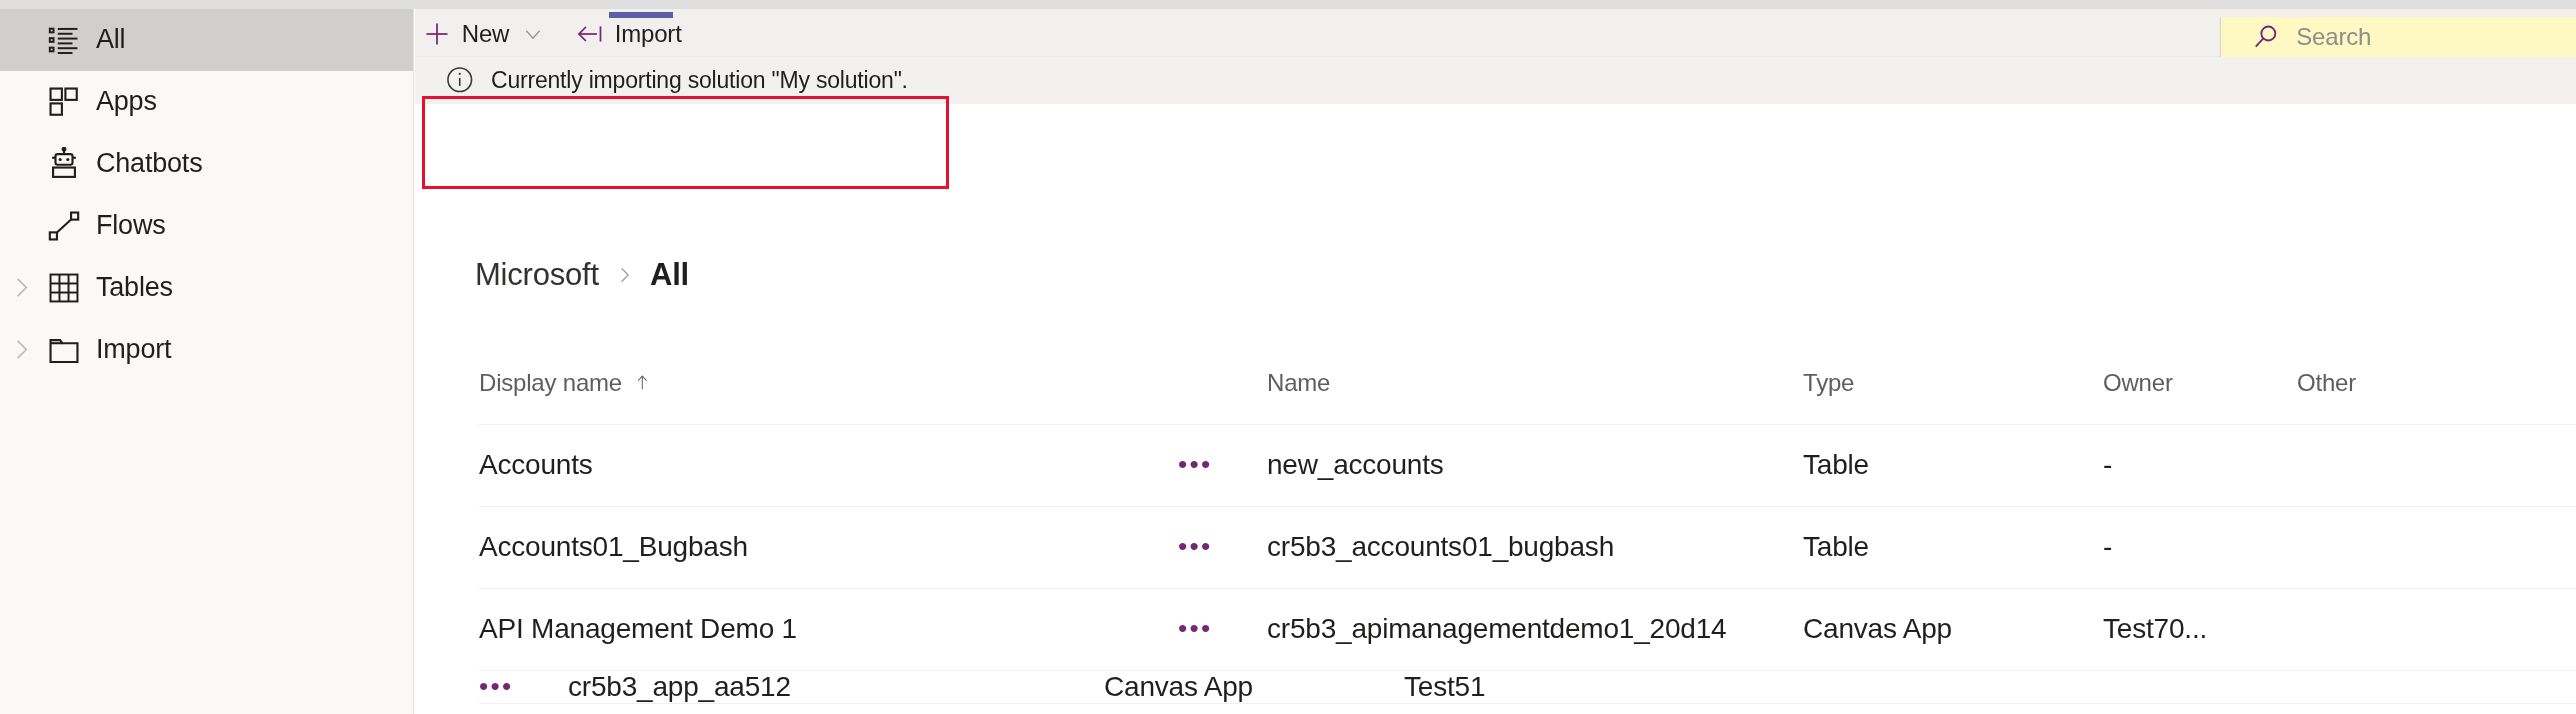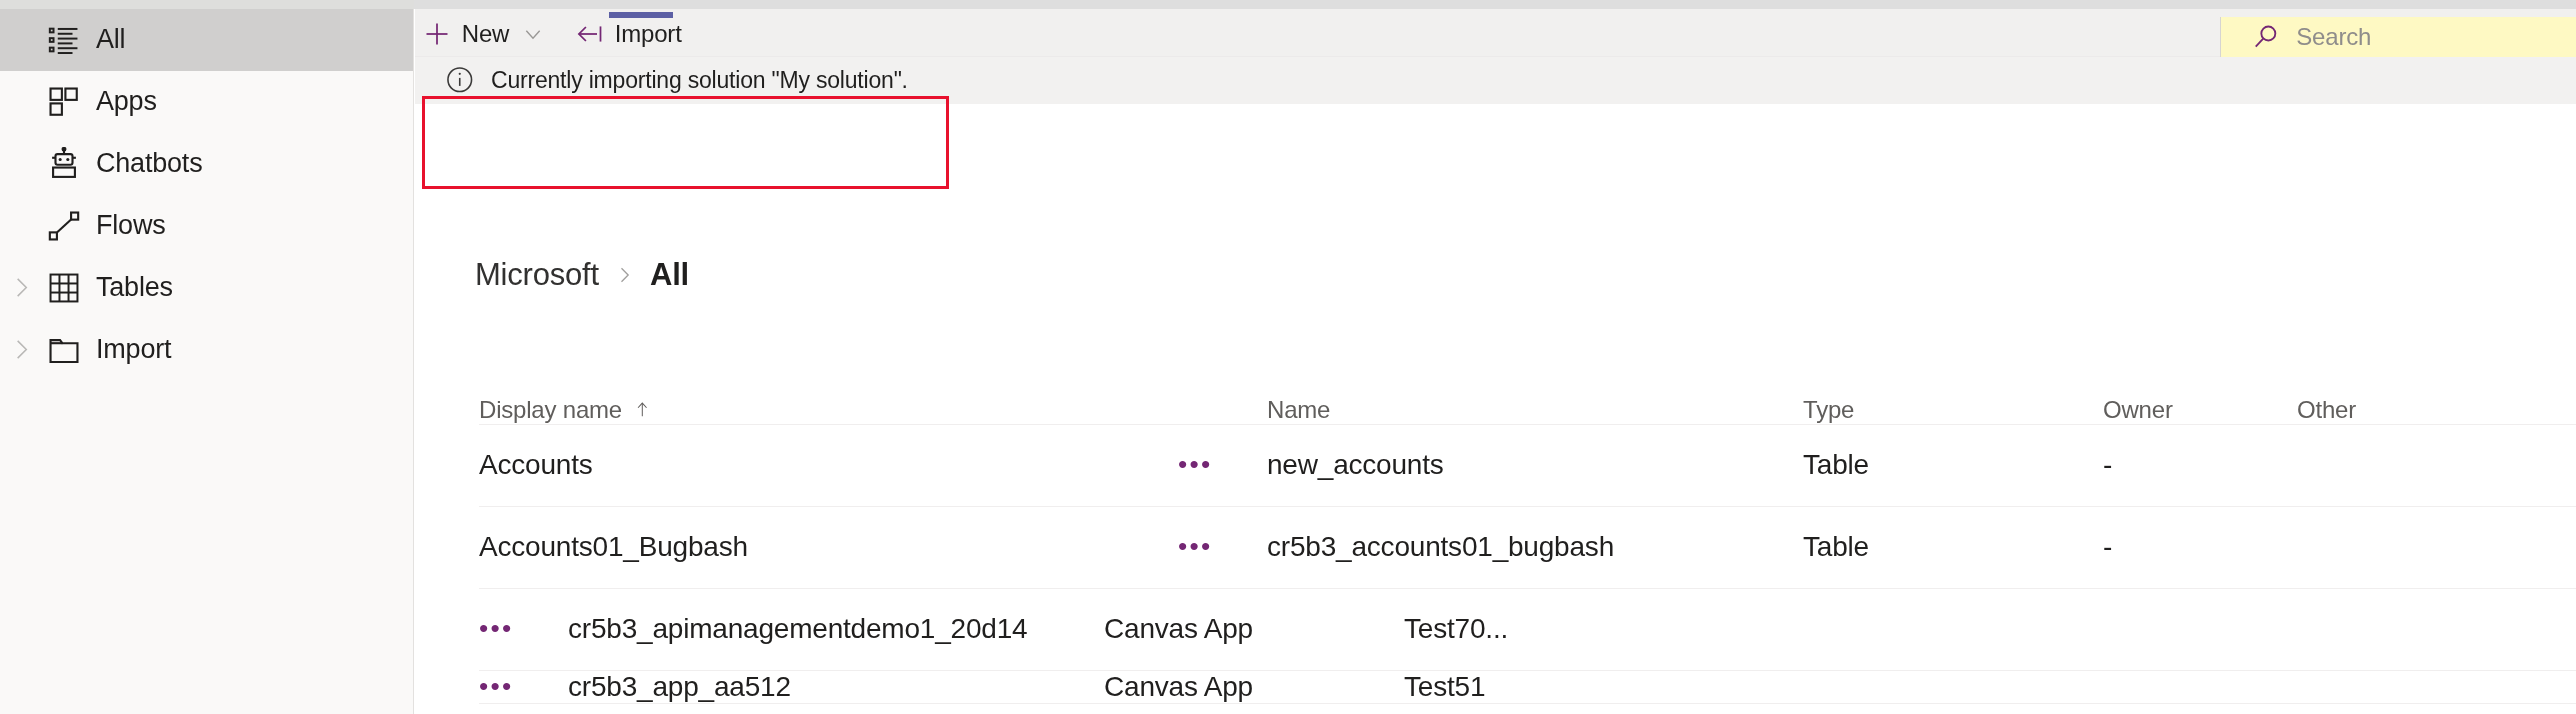--- a/index.html
+++ b/index.html
@@ -188,21 +188,21 @@
     font-weight: bold;
     letter-spacing: -0.2px;
   }
 
   
   .grid {
     position: absolute; left: 64px; top: 256px;
     width: 2097px;
   }
   .grid-head {
-    display: flex; align-items: flex-end;
+    display: flex; align-items: flex-start;
     height: 56px;
     border-bottom: 1.6px solid #f0eeee;
   }
   .grid-row {
     display: flex; align-items: center;
     height: 82px;
     border-bottom: 1.6px solid #f0eeee;
     cursor: pointer;
   }
   .c-display { width: 699px; display: flex; align-items: center; }
@@ -450,20 +450,21 @@
           <div class="c-menu">
             <span class="row-ellipsis">•••</span>
           </div>
           <div class="c-name td">cr5b3_accounts01_bugbash</div>
           <div class="c-type td">Table</div>
           <div class="c-owner td">-</div>
           <div class="c-status td"></div>
         </div>
 
         <div class="grid-row">
+          <div class="c-display td td-link">API Management Demo 1</div>
           <div class="c-menu">
             <span class="row-ellipsis">•••</span>
           </div>
           <div class="c-name td">cr5b3_apimanagementdemo1_20d14</div>
           <div class="c-type td">Canvas App</div>
           <div class="c-owner td">Test70...</div>
           <div class="c-status td"></div>
         </div>
 
         <div class="grid-row clip-last">

